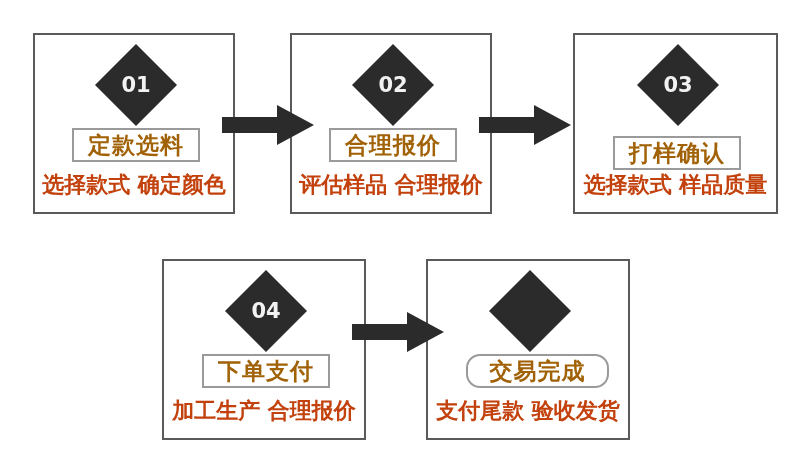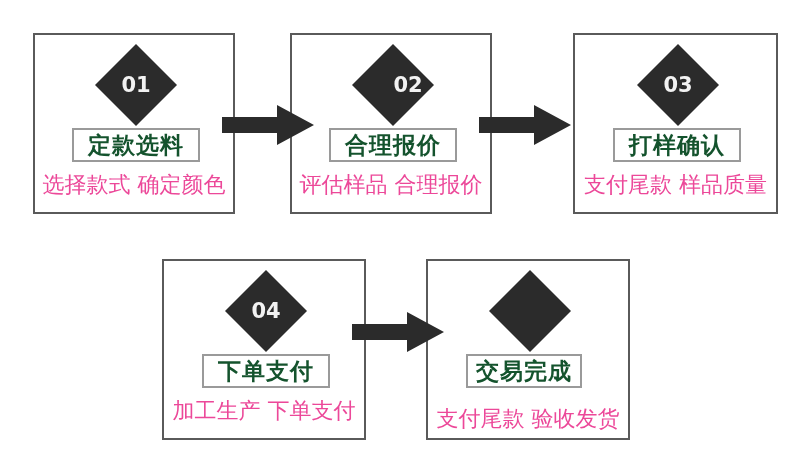--- a/index.html
+++ b/index.html
@@ -55,37 +55,37 @@
 
   
   .step-title {
     position: absolute;
     box-sizing: border-box;
     border: 2px solid #9a9a9a;
     background: #ffffff;
     display: flex;
     align-items: center;
     justify-content: center;
-    color: #14532d;
+    color: #a16207;
     font-size: 23px;
     font-weight: 700;
     line-height: 1;
     white-space: nowrap;
     letter-spacing: 1px;
   }
 
   
   .step-sub {
     position: absolute;
     display: flex;
     align-items: center;
     justify-content: center;
-    color: #ec4899;
+    color: #c2410c;
     font-size: 22px;
-    font-weight: 400;
+    font-weight: 700;
     line-height: 1;
     white-space: nowrap;
     letter-spacing: 0px;
     text-align: right;
   }
 
   
   .arrow {
     position: absolute;
     display: block;
@@ -102,54 +102,54 @@
     <div class="diamond-num" style="left:72px; top:21px;">01</div>
 
     <div class="step-title" style="left:37px; top:93px; width:128px; height:34px;">定款选料</div>
 
     <div class="step-sub" style="left:0px; top:135px; width:198px; height:30px;">选择款式 确定颜色</div>
   </div>
 
   <div class="step-box" style="left:290px; top:33px; width:202px; height:181px;">
 
     <div class="diamond-badge" style="left:72px; top:21px;"></div>
-    <div class="diamond-num" style="left:87px; top:21px;text-align:center;">02</div>
+    <div class="diamond-num" style="left:72px; top:21px;text-align:center;">02</div>
 
     <div class="step-title" style="left:37px; top:93px; width:128px; height:34px;">合理报价</div>
 
     <div class="step-sub" style="left:0px; top:135px; width:198px; height:30px;">评估样品 合理报价</div>
   </div>
 
   <div class="step-box" style="left:553px; top:33px; width:205px; height:181px;margin-left:20px;">
 
     <div class="diamond-badge" style="left:74px; top:21px;"></div>
     <div class="diamond-num" style="left:74px; top:21px;">03</div>
 
-    <div class="step-title" style="left:38px; top:93px; width:128px; height:34px;">打样确认</div>
+    <div class="step-title" style="left:38px; top:101px; width:128px; height:34px;">打样确认</div>
 
-    <div class="step-sub" style="left:0px; top:135px; width:201px; height:30px;">支付尾款 样品质量</div>
+    <div class="step-sub" style="left:0px; top:135px; width:201px; height:30px;">选择款式 样品质量</div>
   </div>
 
   <div class="step-box" style="left:162px; top:259px; width:204px; height:181px;">
 
     <div class="diamond-badge" style="left:73px; top:21px;"></div>
     <div class="diamond-num" style="left:73px; top:21px;">04</div>
 
     <div class="step-title" style="left:38px; top:93px; width:128px; height:34px;">下单支付</div>
 
-    <div class="step-sub" style="left:0px; top:135px; width:200px; height:30px;">加工生产 下单支付</div>
+    <div class="step-sub" style="left:0px; top:135px; width:200px; height:30px;">加工生产 合理报价</div>
   </div>
 
   <div class="step-box" style="left:426px; top:259px; width:204px; height:181px;">
 
     <div class="diamond-badge" style="left:73px; top:21px;"></div>
 
-    <div class="step-title" style="left:38px; top:93px; width:116px; height:34px;">交易完成</div>
+    <div class="step-title" style="left:38px; top:93px; width:143px; height:34px;border-radius:14px;">交易完成</div>
 
-    <div class="step-sub" style="left:0px; top:135px; width:200px; height:30px;margin-top:8px;">支付尾款 验收发货</div>
+    <div class="step-sub" style="left:0px; top:135px; width:200px; height:30px;">支付尾款 验收发货</div>
   </div>
 
   <svg class="arrow" style="left:222px; top:105px;" width="92" height="40" viewBox="0 0 92 40">
     <polygon points="0,12 55,12 55,0 92,20 55,40 55,28 0,28" fill="#2b2b2b"></polygon>
   </svg>
 
   <svg class="arrow" style="left:479px; top:105px;" width="92" height="40" viewBox="0 0 92 40">
     <polygon points="0,12 55,12 55,0 92,20 55,40 55,28 0,28" fill="#2b2b2b"></polygon>
   </svg>
 

